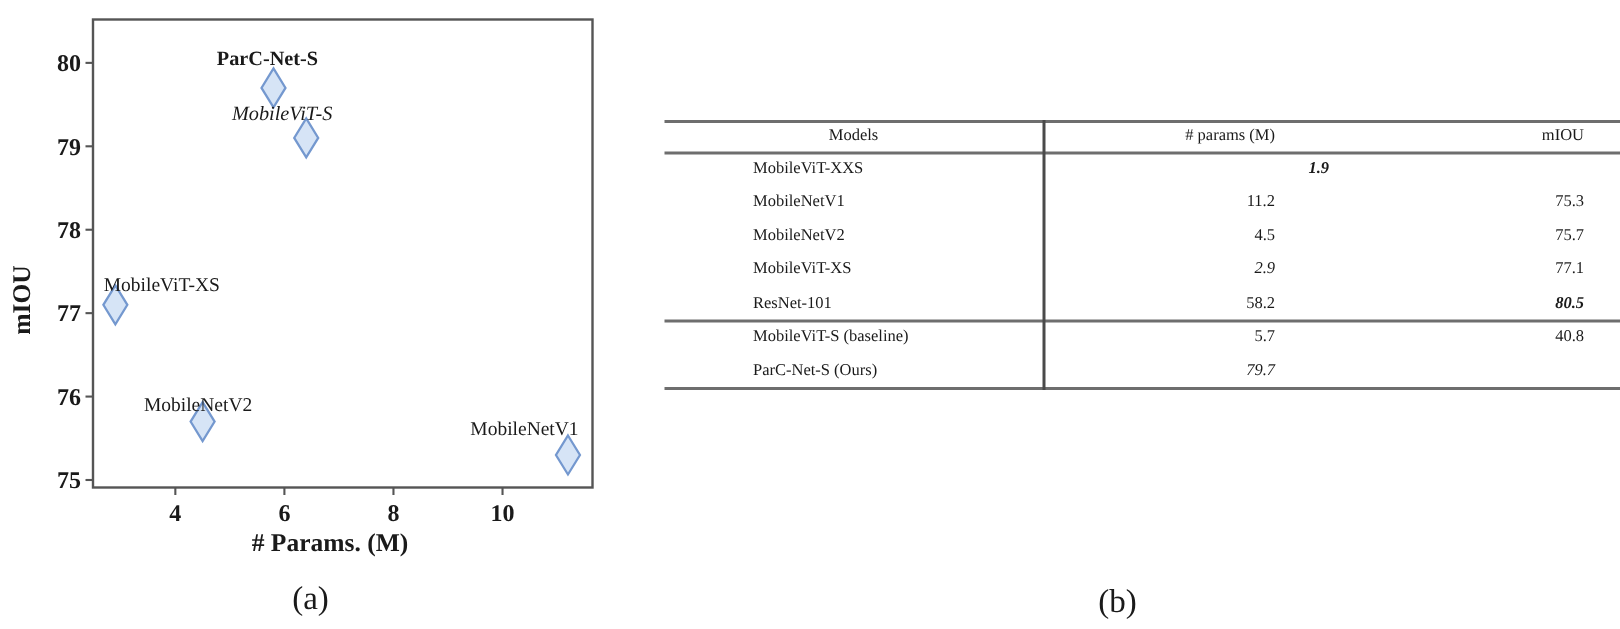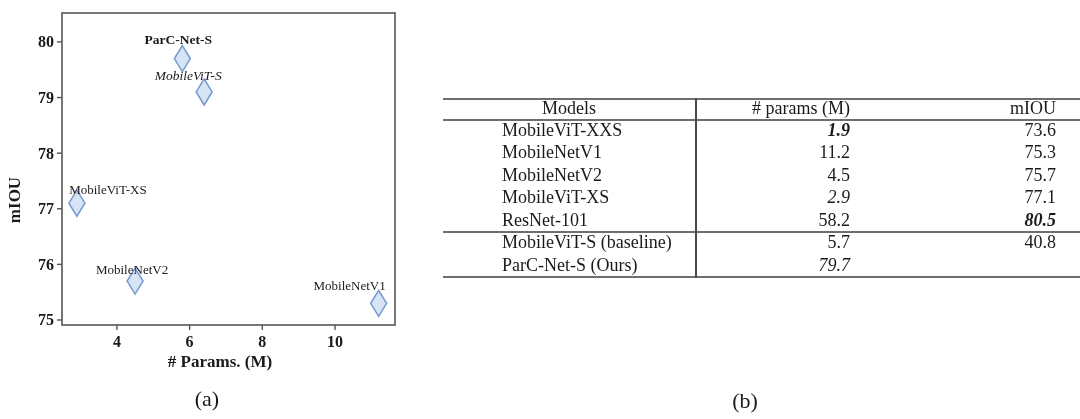--- a/index.html
+++ b/index.html
@@ -13,21 +13,21 @@
   #chart .axlabel{font-size:17px;font-weight:600;}
   #chart .plabel{font-size:13px;}
   #chart .plabel.bold{font-weight:bold;font-size:13.5px;}
   #chart .plabel.italic{font-style:italic;font-size:13.5px;}
   .caption-a{position:absolute;left:0;top:386px;width:414px;text-align:center;
              font-size:22px;}
   .caption-b{position:absolute;left:600px;top:388px;width:290px;text-align:center;
              font-size:22px;}
 
   
-  .rtable{position:absolute;left:443px;top:98px;width:637px;height:180px;font-size:18px;}
+  .rtable{position:absolute;left:443px;top:80px;width:637px;height:180px;font-size:11px;}
   .rtable .hline{position:absolute;left:0;right:0;height:2px;background:#6e6e6e;}
   .rtable .vline{position:absolute;left:252px;top:0;bottom:0;width:1.5px;background:#4a4a4a;}
   .trow{display:grid;grid-template-columns:252px 155px 206px;align-items:center;}
   .trow .c1{text-align:left;padding-left:59px;}
   .trow .c2,.trow .c3{text-align:right;}
   .trow.thead .c1{text-align:center;padding-left:0;}
   .b{font-weight:bold;font-style:italic;}
   .i{font-style:italic;}
 </style>
 </head>
@@ -77,21 +77,21 @@
     <div class="hline" style="top:21px;"></div>
     <div class="hline" style="top:133px;"></div>
     <div class="hline" style="top:178px;"></div>
     <div class="vline"></div>
     <div id="rtable-rows">
         <div class="trow thead" style="height: 21px; line-height: 21px;">
           <div class="c1">Models</div>
           <div class="c2"># params (M)</div>
           <div class="c3">mIOU</div>
         </div>
-        <div class="trow" style="height: 22.4px; line-height: 22.4px;">
+        <div class="trow" style="height: 22.4px; line-height: 22.4px; gap: 36px;">
           <div class="c1">MobileViT-XXS</div>
           <div class="c2 b">1.9</div>
           <div class="c3">73.6</div>
         </div>
         <div class="trow" style="height: 22.4px; line-height: 22.4px;">
           <div class="c1">MobileNetV1</div>
           <div class="c2">11.2</div>
           <div class="c3">75.3</div>
         </div>
         <div class="trow" style="height: 22.4px; line-height: 22.4px;">

